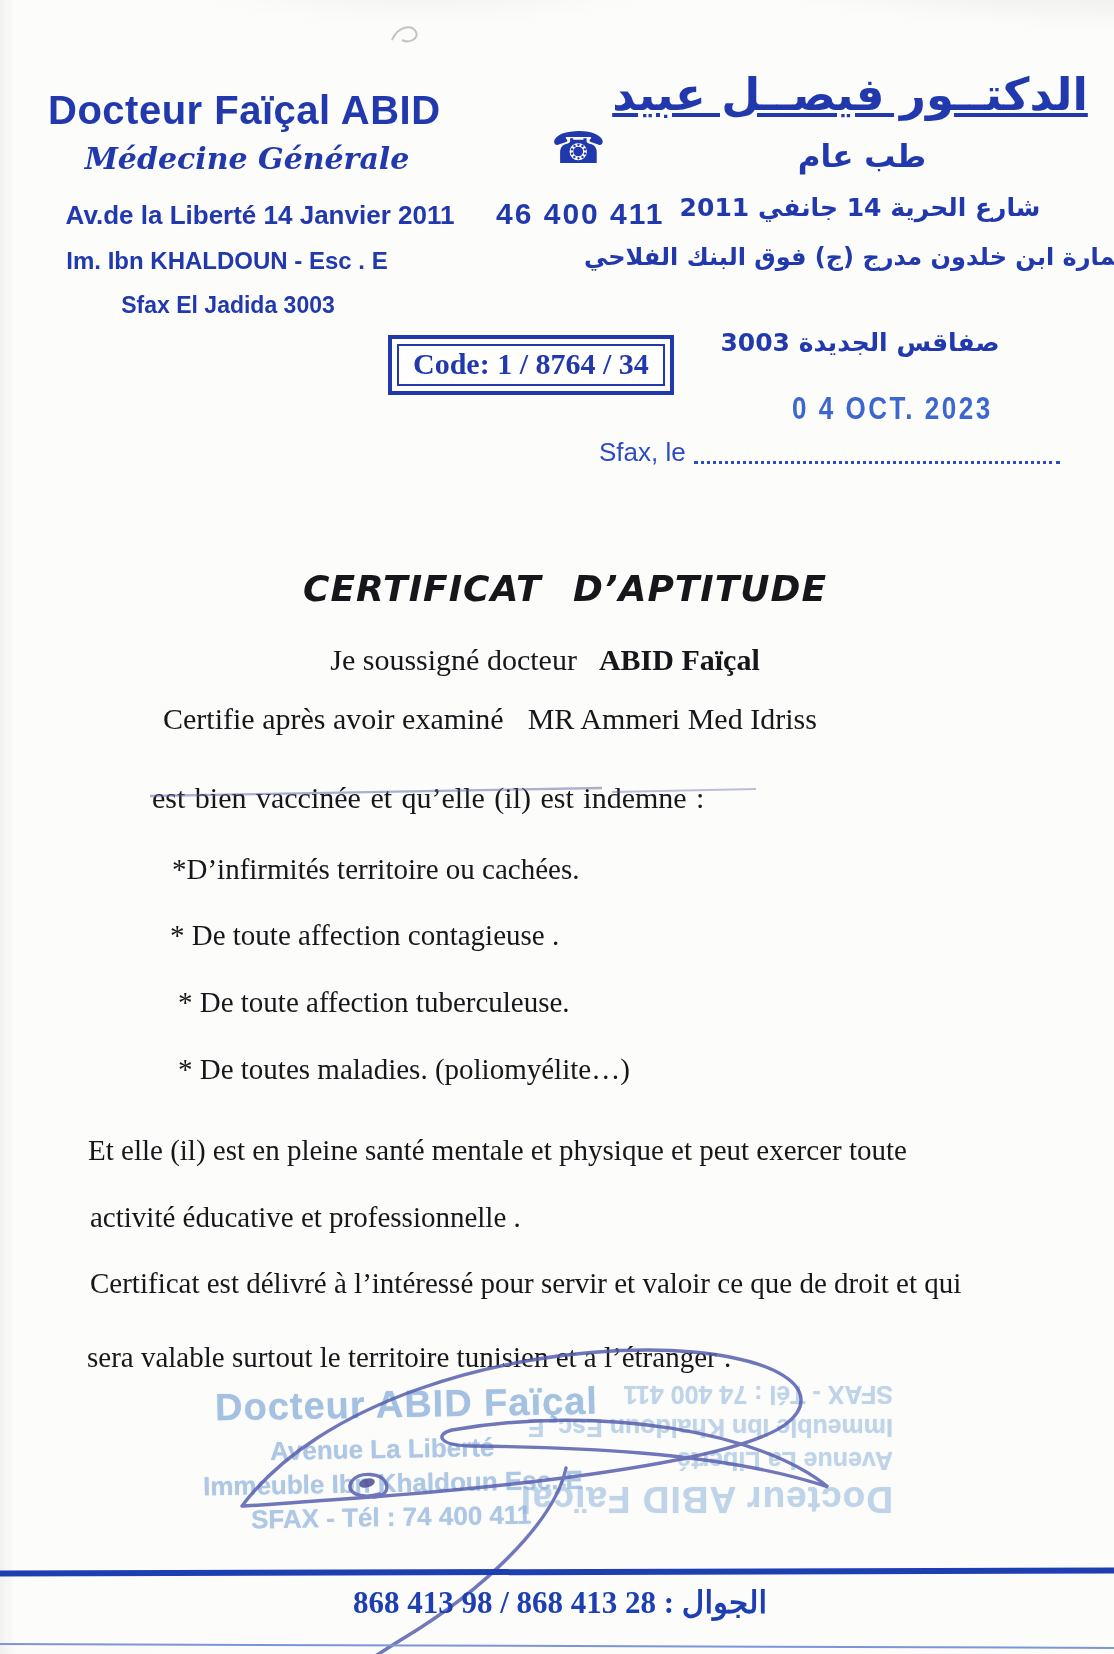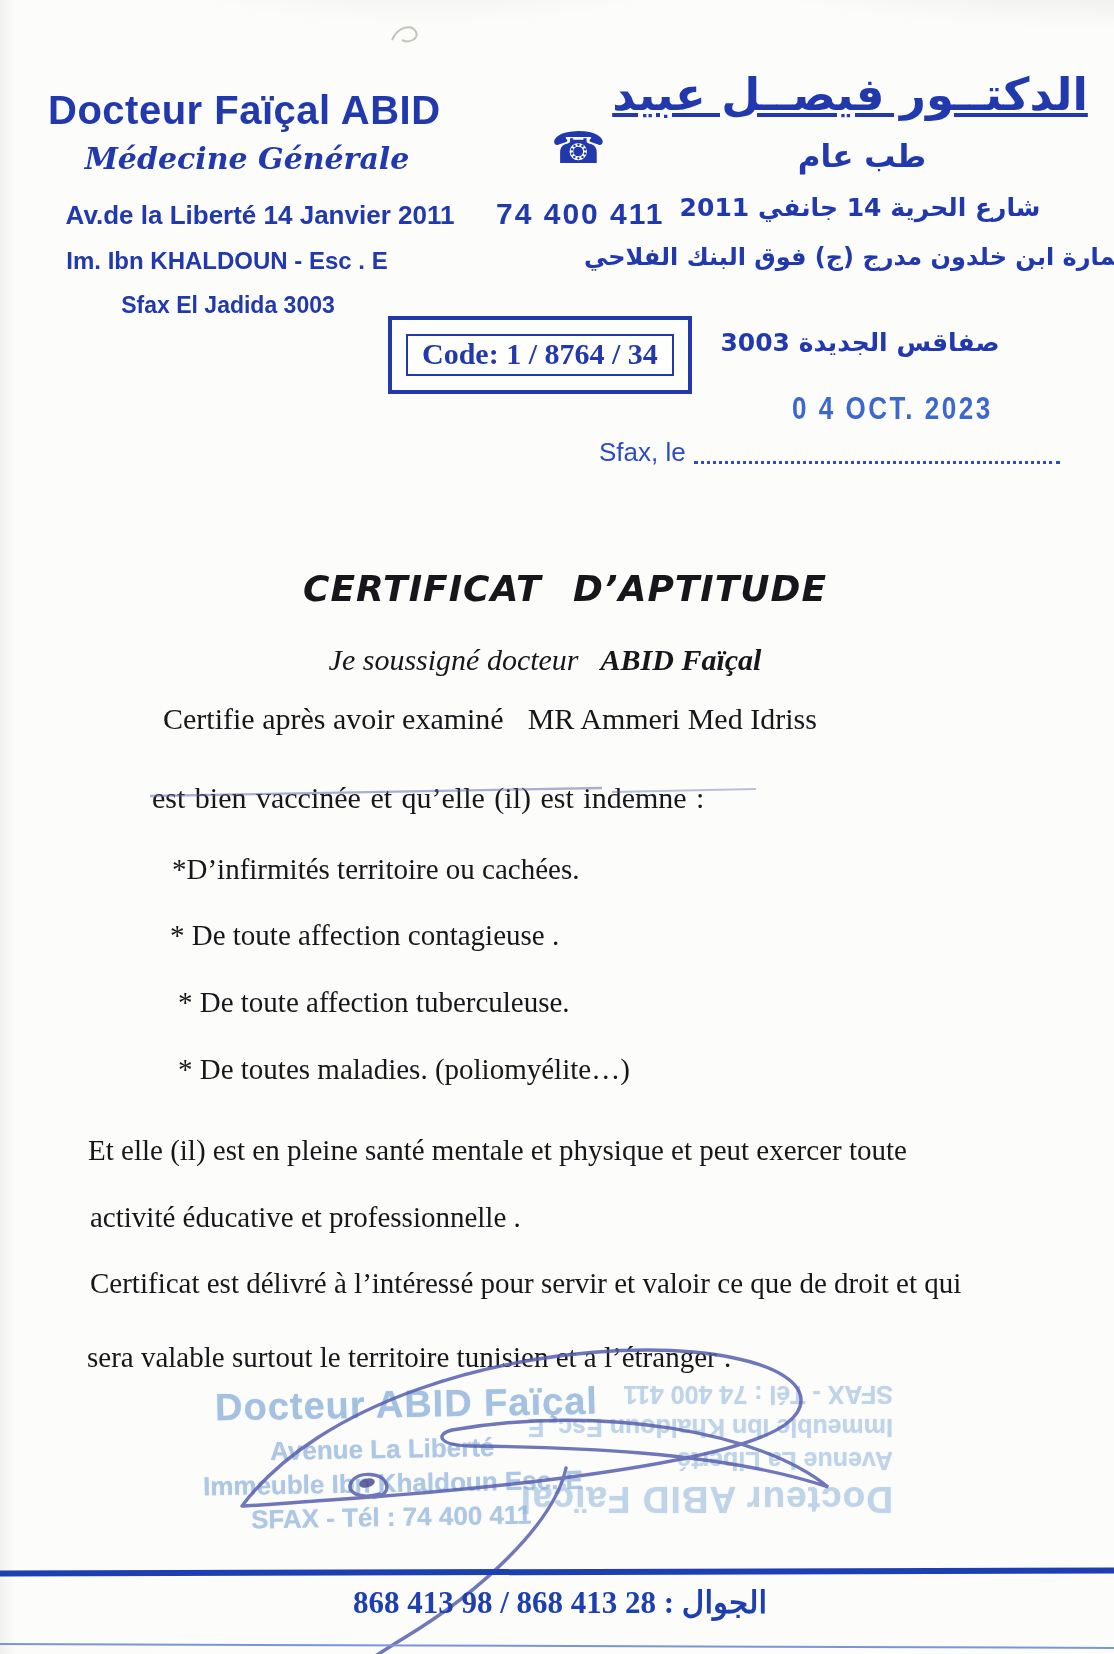--- a/index.html
+++ b/index.html
@@ -25,30 +25,30 @@
   .phone-icon{left:551px;top:122px;font:44px "DejaVu Sans",sans-serif;color:var(--header-blue);}
   .phone-num{left:496px;top:197px;font:700 30px "Liberation Sans",sans-serif;color:var(--header-blue);letter-spacing:2px;}
   
   .ar{direction:rtl;color:var(--header-blue);font-family:"DejaVu Sans",sans-serif;}
   .ar-doctor{left:850px;top:68px;font-size:45px;font-weight:700;text-decoration:underline;}
   .ar-spec{left:862px;top:138px;font-size:31px;font-weight:700;}
   .ar-a1{left:860px;top:193px;font-size:25px;font-weight:700;}
   .ar-a2{left:858px;top:243px;font-size:24px;font-weight:700;}
   .ar-a3{left:860px;top:288px;font-size:25px;font-weight:700;margin-top:40px;}
   
-  .code-box{left:388px;top:316px;border:4px solid var(--header-blue);padding:14px;background:rgba(255,255,255,.5);}
+  .code-box{left:388px;top:335px;border:4px solid var(--header-blue);padding:5px;background:rgba(255,255,255,.5);}
   .code-inner{border:2px solid var(--header-blue);padding:1px 14px 3px;font:700 30px "Liberation Serif",serif;color:var(--header-blue);}
   
   .date-stamp{left:792px;top:391px;font:700 31px "Liberation Sans",sans-serif;color:var(--date-blue);letter-spacing:3px;transform:scaleX(.84);transform-origin:left top;}
   .sfax-label{left:599px;top:437px;font:26px "Liberation Sans",sans-serif;color:var(--sfax-blue);}
   .dotted-line{left:694px;top:433px;width:366px;height:28px;border-bottom:3px dotted var(--sfax-blue);}
   
   .title{left:565px;top:556px;font:italic 700 36px "DejaVu Sans",sans-serif;color:var(--ink-text);letter-spacing:1px;word-spacing:18px;margin-top:12px;}
   .body-line{color:var(--ink-text);font-family:"Liberation Serif",serif;}
-  .intro{left:545px;top:643px;font-size:30px;font-style:italic;}
+  .intro{left:545px;top:643px;font-size:30px;}
   .certify{left:163px;top:702px;font-size:30px;}
   .bname{font-weight:700;margin-left:22px;}
   .pname{margin-left:24px;}
   .vacc{left:152px;top:781px;font-size:30px;word-spacing:2px;}
   .b1{left:172px;top:853px;font-size:29px;}
   .b2{left:170px;top:919px;font-size:29px;}
   .b3{left:178px;top:986px;font-size:29px;}
   .b4{left:178px;top:1053px;font-size:29px;}
   .p1a{left:88px;top:1134px;font-size:29px;}
   .p1b{left:90px;top:1201px;font-size:29px;}
@@ -74,21 +74,21 @@
 
 <div class="paper">
 
   <div class="abs fr-doctor">Docteur Faïçal ABID</div>
   <div class="abs ctr fr-spec">Médecine Générale</div>
   <div class="abs ctr fr-a1">Av.de la Liberté 14 Janvier 2011</div>
   <div class="abs ctr fr-a2">Im. Ibn KHALDOUN  - Esc . E</div>
   <div class="abs ctr fr-a3">Sfax El Jadida 3003</div>
 
   <div class="abs phone-icon">☎</div>
-  <div class="abs phone-num">74 400 411</div>
+  <div class="abs phone-num">46 400 411</div>
 
   <div class="abs ctr ar ar-doctor">الدكتــور فيصــل عبيد</div>
   <div class="abs ctr ar ar-spec">طب  عام</div>
   <div class="abs ctr ar ar-a1">شارع الحرية 14 جانفي 2011</div>
   <div class="abs ctr ar ar-a2">عمارة ابن خلدون مدرج (ج) فوق البنك الفلاحي</div>
   <div class="abs ctr ar ar-a3">صفاقس الجديدة 3003</div>
 
   <div class="abs code-box">
     <div class="code-inner">Code: 1 / 8764 / 34</div>
   </div>

